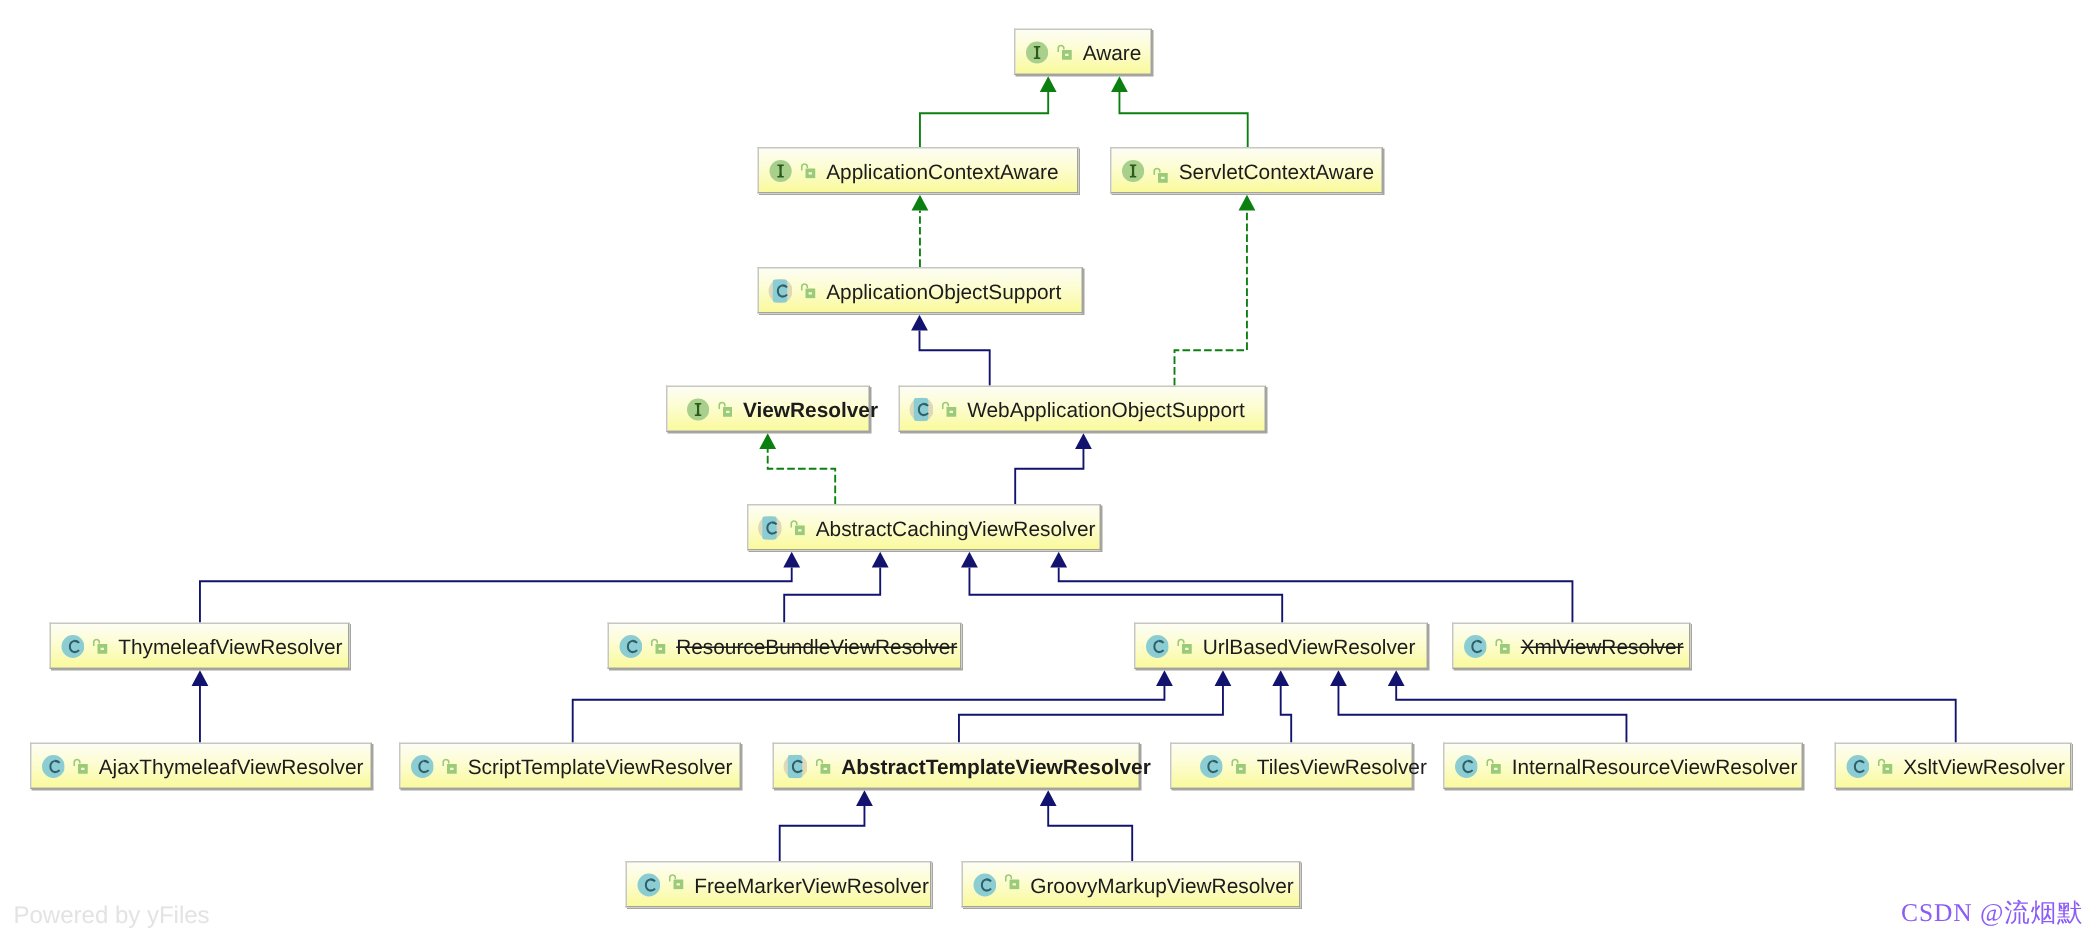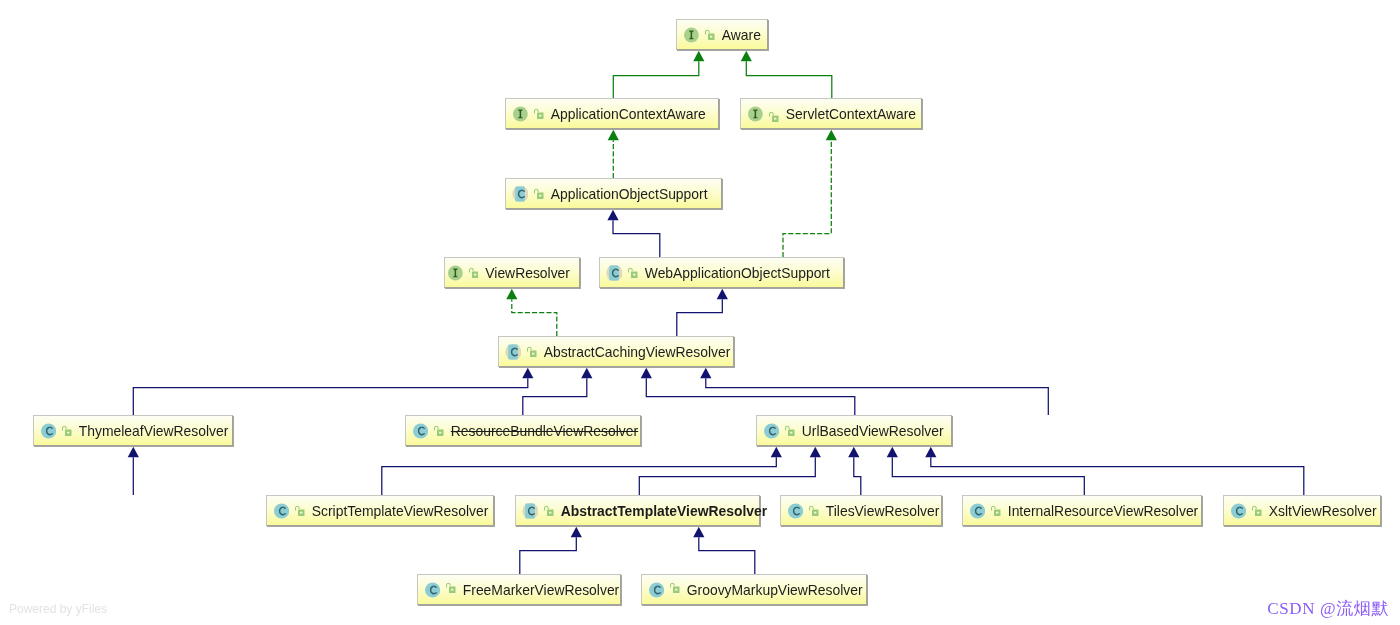--- a/index.html
+++ b/index.html
@@ -13,21 +13,21 @@
         border-top:1px solid var(--node-border,#c7c7c1);
         border-left:1px solid var(--node-border,#c7c7c1);
         border-right:1px solid var(--node-shadow,#a3a39c);
         border-bottom:1px solid var(--node-shadow,#a3a39c);
         background:linear-gradient(to bottom,var(--node-top,#fdfdf3) 0%,#fdfdd4 42%,#fbfbb8 72%,var(--node-bottom,#fafa9a) 100%);
         box-shadow:1px 1px 0 0 rgba(150,150,145,0.85);
         display:flex;align-items:center;}
   .nlabel{font-size:13.9px;line-height:16px;color:var(--label,#1c1c1c);white-space:nowrap;
           -webkit-font-smoothing:antialiased;}
   .node.deprecated .nlabel{text-decoration:line-through;text-decoration-thickness:1px;}
-  #powered-by{position:absolute;left:9px;top:602px;font-size:12px;color:#e3e3e3;}
+  #powered-by{position:absolute;left:9px;top:602px;font-size:16px;color:#e3e3e3;}
   #watermark{position:absolute;right:11px;top:597px;font-size:17px;color:#8b5cf6;letter-spacing:0.6px;
              font-family:Liberation Serif, serif;}
 </style>
 </head>
 <body style="background: rgb(255, 255, 255);">
 
 <div id="canvas">
   <svg id="edge-layer" viewBox="0 0 1400 625" width="1400" height="625">
       <g>
         <polyline points="613.3,98 613.3,75.5 698.8,75.5 698.8,61.3" fill="none" stroke="#0b8010" stroke-width="1.25"></polyline>
@@ -159,21 +159,21 @@
           </svg>
           <svg width="10.6" height="11" viewBox="0 0 10.6 11" class="lock-icon" style="flex: 0 0 auto; display: block; margin-left: 5.4px;">
             <path d="M1.5 5.6 V2.8 A1.9 1.9 0 0 1 5.2 2.8 V4.0" fill="none" stroke="#9ccb77" stroke-width="1.05" stroke-linejoin="miter" stroke-linecap="butt"></path>
             <rect x="4.0" y="4.4" width="6.5" height="6.5" rx="0.3" fill="#9ccb77"></rect>
             <rect x="6.05" y="6.8" width="2.3" height="1.6" rx="0.2" fill="#f3f9e8"></rect>
           </svg>
           <span class="nlabel" style="margin-left: 6.8px;">ApplicationObjectSupport</span>
         </div>
       </div>
       <div class="node" style="left: 443.5px; top: 257px; width: 136px; height: 31px;">
-        <div style="display: flex; align-items: center; padding-left: 2px;">
+        <div style="display: flex; align-items: center; padding-left: 12px; font-weight: bold;">
           <svg width="16" height="16" viewBox="0 0 16 16" class="type-icon" style="flex: 0 0 auto; display: block;">
             <circle cx="8.4" cy="8" r="7.4" fill="#a8cf8c"></circle>
             <path d="M6.25 3.6 h4.25 v1.05 H9.3 q-0.22 1.5 -0.22 3.35 q0 1.85 0.22 3.3 h1.2 v1.05 H6.25 v-1.05 h1.2 q0.22 -1.45 0.22 -3.3 q0 -1.85 -0.22 -3.35 H6.25 z" fill="#2a5a1c"></path>
           </svg>
           <svg width="10.6" height="11" viewBox="0 0 10.6 11" class="lock-icon" style="flex: 0 0 auto; display: block; margin-left: 5.4px;">
             <path d="M1.5 5.6 V2.8 A1.9 1.9 0 0 1 5.2 2.8 V4.0" fill="none" stroke="#9ccb77" stroke-width="1.05" stroke-linejoin="miter" stroke-linecap="butt"></path>
             <rect x="4.0" y="4.4" width="6.5" height="6.5" rx="0.3" fill="#9ccb77"></rect>
             <rect x="6.05" y="6.8" width="2.3" height="1.6" rx="0.2" fill="#f3f9e8"></rect>
           </svg>
           <span class="nlabel" style="margin-left: 6.8px;">ViewResolver</span>
@@ -249,20 +249,50 @@
             <path d="M12.75 5.6 a4.4 4.4 0 0 0 -3.35 -1.35" fill="none" stroke="#2f5f6b" stroke-width="1.35" stroke-linecap="butt"></path>
           </svg>
           <svg width="10.6" height="11" viewBox="0 0 10.6 11" class="lock-icon" style="flex: 0 0 auto; display: block; margin-left: 5.4px;">
             <path d="M1.5 5.6 V2.8 A1.9 1.9 0 0 1 5.2 2.8 V4.0" fill="none" stroke="#9ccb77" stroke-width="1.05" stroke-linejoin="miter" stroke-linecap="butt"></path>
             <rect x="4.0" y="4.4" width="6.5" height="6.5" rx="0.3" fill="#9ccb77"></rect>
             <rect x="6.05" y="6.8" width="2.3" height="1.6" rx="0.2" fill="#f3f9e8"></rect>
           </svg>
           <span class="nlabel" style="margin-left: 6.8px;">UrlBasedViewResolver</span>
         </div>
       </div>
+      <div class="node deprecated" style="left: 968px; top: 415px; width: 159px; height: 31px;">
+        <div style="display: flex; align-items: center; padding-left: 6px;">
+          <svg width="16" height="16" viewBox="0 0 16 16" class="type-icon" style="flex: 0 0 auto; display: block;">
+            <circle cx="8.6" cy="8" r="7.6" fill="#8ccdd3"></circle>
+            <path d="M9.4 4.25 a3.9 3.9 0 0 0 0 7.5 a4.4 4.4 0 0 0 3.35 -1.35" fill="none" stroke="#2f5f6b" stroke-width="1.35" stroke-linecap="butt"></path>
+            <path d="M12.75 5.6 a4.4 4.4 0 0 0 -3.35 -1.35" fill="none" stroke="#2f5f6b" stroke-width="1.35" stroke-linecap="butt"></path>
+          </svg>
+          <svg width="10.6" height="11" viewBox="0 0 10.6 11" class="lock-icon" style="flex: 0 0 auto; display: block; margin-left: 5.4px;">
+            <path d="M1.5 5.6 V2.8 A1.9 1.9 0 0 1 5.2 2.8 V4.0" fill="none" stroke="#9ccb77" stroke-width="1.05" stroke-linejoin="miter" stroke-linecap="butt"></path>
+            <rect x="4.0" y="4.4" width="6.5" height="6.5" rx="0.3" fill="#9ccb77"></rect>
+            <rect x="6.05" y="6.8" width="2.3" height="1.6" rx="0.2" fill="#f3f9e8"></rect>
+          </svg>
+          <span class="nlabel" style="margin-left: 6.8px;">XmlViewResolver</span>
+        </div>
+      </div>
+      <div class="node" style="left: 20px; top: 495px; width: 228px; height: 31px;">
+        <div style="display: flex; align-items: center; padding-left: 6px;">
+          <svg width="16" height="16" viewBox="0 0 16 16" class="type-icon" style="flex: 0 0 auto; display: block;">
+            <circle cx="8.6" cy="8" r="7.6" fill="#8ccdd3"></circle>
+            <path d="M9.4 4.25 a3.9 3.9 0 0 0 0 7.5 a4.4 4.4 0 0 0 3.35 -1.35" fill="none" stroke="#2f5f6b" stroke-width="1.35" stroke-linecap="butt"></path>
+            <path d="M12.75 5.6 a4.4 4.4 0 0 0 -3.35 -1.35" fill="none" stroke="#2f5f6b" stroke-width="1.35" stroke-linecap="butt"></path>
+          </svg>
+          <svg width="10.6" height="11" viewBox="0 0 10.6 11" class="lock-icon" style="flex: 0 0 auto; display: block; margin-left: 5.4px;">
+            <path d="M1.5 5.6 V2.8 A1.9 1.9 0 0 1 5.2 2.8 V4.0" fill="none" stroke="#9ccb77" stroke-width="1.05" stroke-linejoin="miter" stroke-linecap="butt"></path>
+            <rect x="4.0" y="4.4" width="6.5" height="6.5" rx="0.3" fill="#9ccb77"></rect>
+            <rect x="6.05" y="6.8" width="2.3" height="1.6" rx="0.2" fill="#f3f9e8"></rect>
+          </svg>
+          <span class="nlabel" style="margin-left: 6.8px;">AjaxThymeleafViewResolver</span>
+        </div>
+      </div>
       <div class="node" style="left: 266px; top: 495px; width: 228px; height: 31px;">
         <div style="display: flex; align-items: center; padding-left: 6px;">
           <svg width="16" height="16" viewBox="0 0 16 16" class="type-icon" style="flex: 0 0 auto; display: block;">
             <circle cx="8.6" cy="8" r="7.6" fill="#8ccdd3"></circle>
             <path d="M9.4 4.25 a3.9 3.9 0 0 0 0 7.5 a4.4 4.4 0 0 0 3.35 -1.35" fill="none" stroke="#2f5f6b" stroke-width="1.35" stroke-linecap="butt"></path>
             <path d="M12.75 5.6 a4.4 4.4 0 0 0 -3.35 -1.35" fill="none" stroke="#2f5f6b" stroke-width="1.35" stroke-linecap="butt"></path>
           </svg>
           <svg width="10.6" height="11" viewBox="0 0 10.6 11" class="lock-icon" style="flex: 0 0 auto; display: block; margin-left: 5.4px;">
             <path d="M1.5 5.6 V2.8 A1.9 1.9 0 0 1 5.2 2.8 V4.0" fill="none" stroke="#9ccb77" stroke-width="1.05" stroke-linejoin="miter" stroke-linecap="butt"></path>
             <rect x="4.0" y="4.4" width="6.5" height="6.5" rx="0.3" fill="#9ccb77"></rect>
@@ -281,21 +311,21 @@
           </svg>
           <svg width="10.6" height="11" viewBox="0 0 10.6 11" class="lock-icon" style="flex: 0 0 auto; display: block; margin-left: 5.4px;">
             <path d="M1.5 5.6 V2.8 A1.9 1.9 0 0 1 5.2 2.8 V4.0" fill="none" stroke="#9ccb77" stroke-width="1.05" stroke-linejoin="miter" stroke-linecap="butt"></path>
             <rect x="4.0" y="4.4" width="6.5" height="6.5" rx="0.3" fill="#9ccb77"></rect>
             <rect x="6.05" y="6.8" width="2.3" height="1.6" rx="0.2" fill="#f3f9e8"></rect>
           </svg>
           <span class="nlabel" style="margin-left: 6.8px; font-weight: bold;">AbstractTemplateViewResolver</span>
         </div>
       </div>
       <div class="node" style="left: 780px; top: 495px; width: 162px; height: 31px;">
-        <div style="display: flex; align-items: center; padding-left: 6px;">
+        <div style="display: flex; align-items: center; padding-left: 18px;">
           <svg width="16" height="16" viewBox="0 0 16 16" class="type-icon" style="flex: 0 0 auto; display: block;">
             <circle cx="8.6" cy="8" r="7.6" fill="#8ccdd3"></circle>
             <path d="M9.4 4.25 a3.9 3.9 0 0 0 0 7.5 a4.4 4.4 0 0 0 3.35 -1.35" fill="none" stroke="#2f5f6b" stroke-width="1.35" stroke-linecap="butt"></path>
             <path d="M12.75 5.6 a4.4 4.4 0 0 0 -3.35 -1.35" fill="none" stroke="#2f5f6b" stroke-width="1.35" stroke-linecap="butt"></path>
           </svg>
           <svg width="10.6" height="11" viewBox="0 0 10.6 11" class="lock-icon" style="flex: 0 0 auto; display: block; margin-left: 5.4px;">
             <path d="M1.5 5.6 V2.8 A1.9 1.9 0 0 1 5.2 2.8 V4.0" fill="none" stroke="#9ccb77" stroke-width="1.05" stroke-linejoin="miter" stroke-linecap="butt"></path>
             <rect x="4.0" y="4.4" width="6.5" height="6.5" rx="0.3" fill="#9ccb77"></rect>
             <rect x="6.05" y="6.8" width="2.3" height="1.6" rx="0.2" fill="#f3f9e8"></rect>
           </svg>

